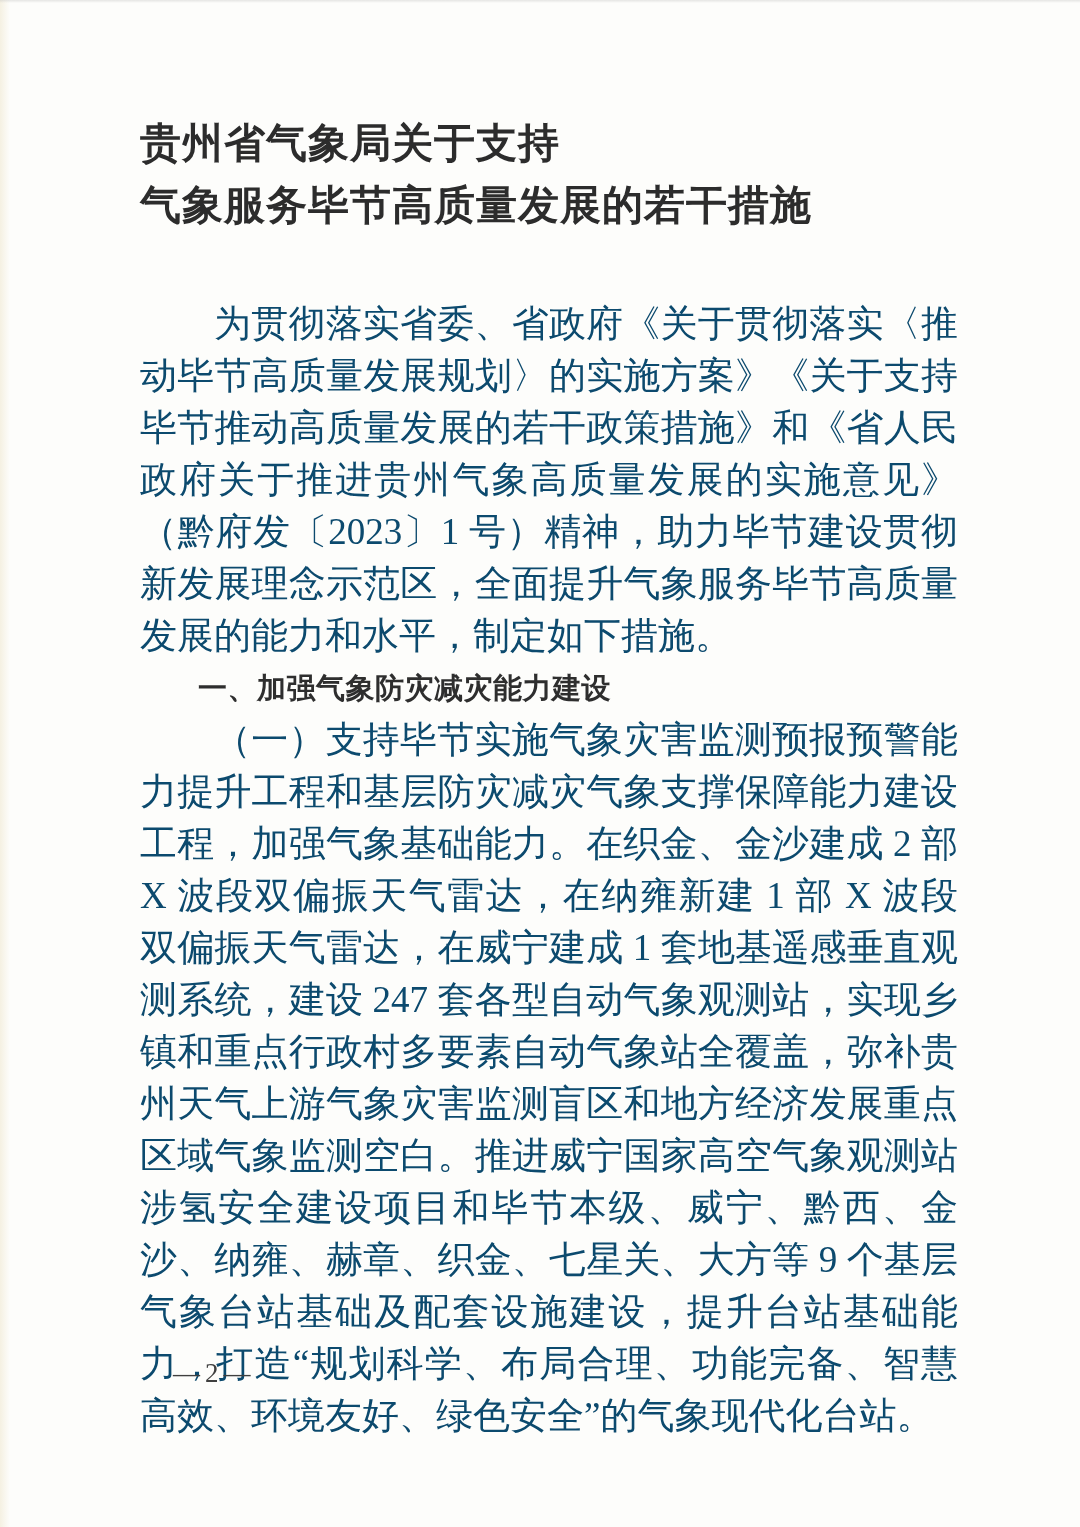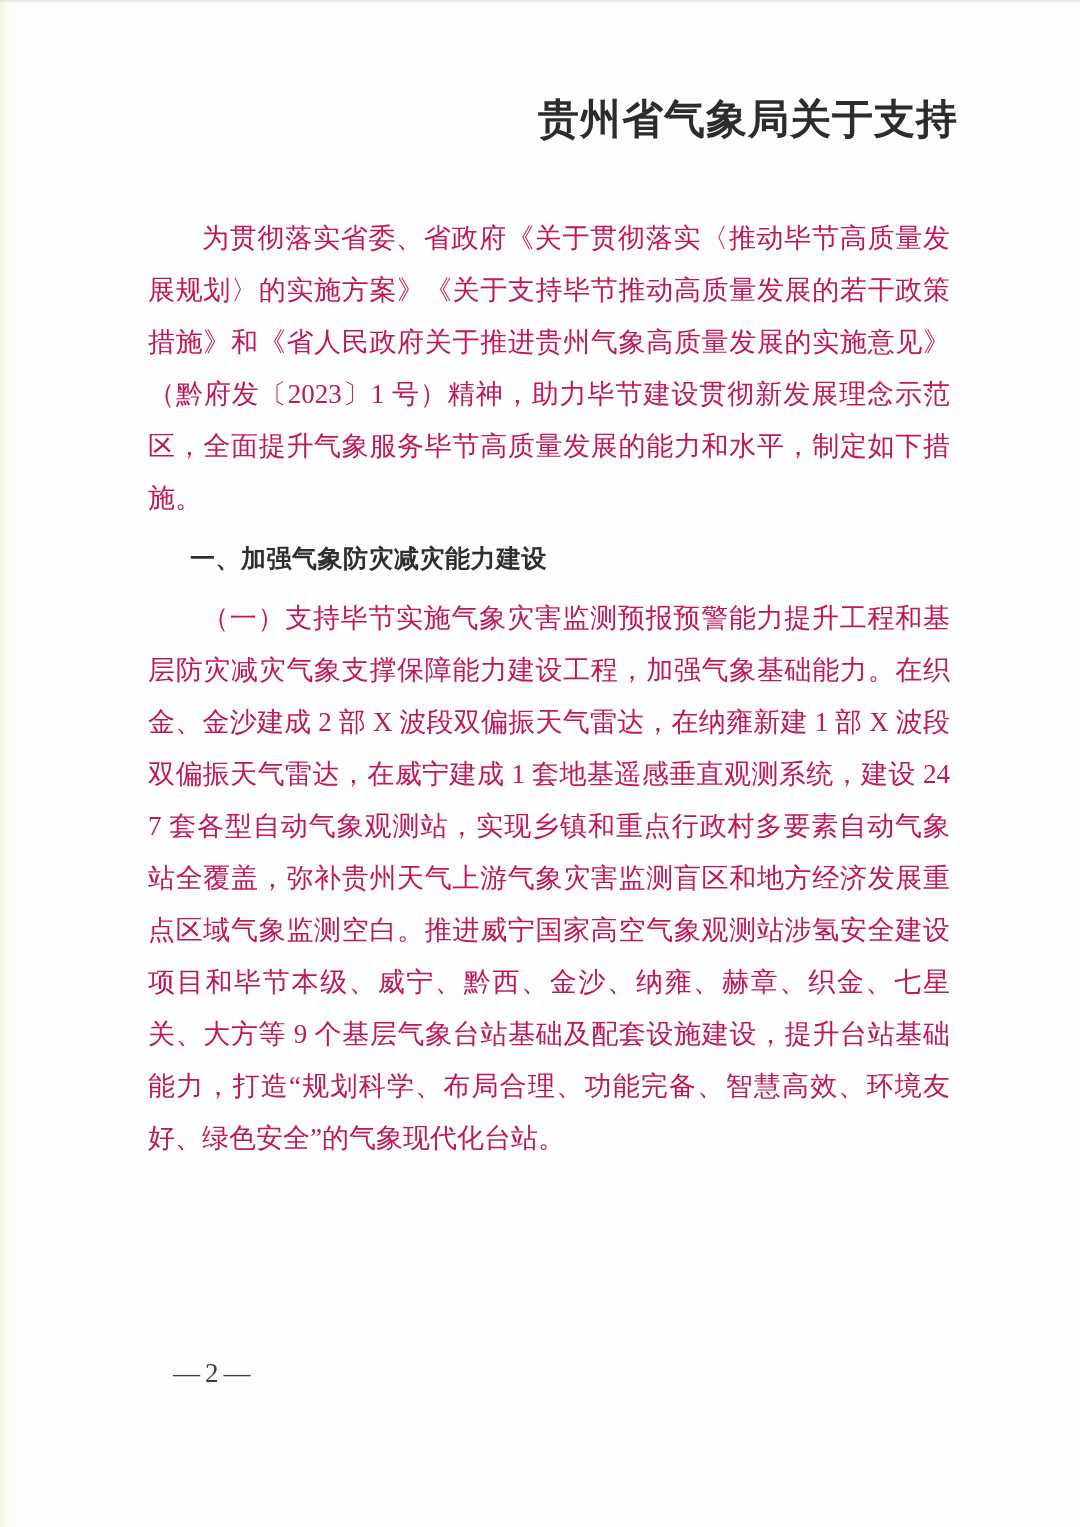--- a/index.html
+++ b/index.html
@@ -30,47 +30,47 @@
     width: 100%; height: 3px;
     background: linear-gradient(to bottom, rgba(200,200,198,0.45), rgba(253,253,251,0));
   }
   .content {
     position: absolute;
     left: 140px;
     top: 0;
     width: 818px;
   }
   .title-block {
-    padding-top: 88px;
-    text-align: right;
+    padding-top: 112px;
+    text-align: left;
   }
   .title-line {
     font-size: 41px;
     line-height: 62px;
     font-weight: bold;
     letter-spacing: 1px;
     color: #2c2c2c;
     font-family: "Liberation Serif", "DejaVu Serif", serif;
   }
   .body-text {
-    margin: 8px;
-    font-size: 27px;
+    margin: 0;
+    font-size: 37px;
     line-height: 52px;
     text-align: justify;
     text-justify: inter-ideograph;
     text-indent: 2em;
-    color: #be185d;
+    color: #0c4a6e;
     word-break: break-all;
   }
   .first-para {
     margin-top: 62px;
   }
   .section-heading {
     margin: 0;
-    font-size: 25px;
+    font-size: 29px;
     line-height: 52px;
     font-weight: bold;
     text-indent: 2em;
     color: #2e2e2e;
     font-family: "Liberation Sans", "DejaVu Sans", sans-serif;
     letter-spacing: 0.5px;
   }
   .page-number {
     position: absolute;
     left: 173px;
@@ -84,20 +84,21 @@
 </head>
 <body>
 
 <div class="page">
   <div class="edge-left"></div>
   <div class="edge-top"></div>
 
   <div class="content">
     <div class="title-block">
       <div class="title-line">贵州省气象局关于支持</div>
+      <div class="title-line">气象服务毕节高质量发展的若干措施</div>
     </div>
 
     <p class="body-text first-para">为贯彻落实省委、省政府《关于贯彻落实〈推动毕节高质量发展规划〉的实施方案》《关于支持毕节推动高质量发展的若干政策措施》和《省人民政府关于推进贵州气象高质量发展的实施意见》（黔府发〔2023〕1 号）精神，助力毕节建设贯彻新发展理念示范区，全面提升气象服务毕节高质量发展的能力和水平，制定如下措施。</p>
 
     <h2 class="section-heading">一、加强气象防灾减灾能力建设</h2>
 
     <p class="body-text">（一）支持毕节实施气象灾害监测预报预警能力提升工程和基层防灾减灾气象支撑保障能力建设工程，加强气象基础能力。在织金、金沙建成 2 部 X 波段双偏振天气雷达，在纳雍新建 1 部 X 波段双偏振天气雷达，在威宁建成 1 套地基遥感垂直观测系统，建设 247 套各型自动气象观测站，实现乡镇和重点行政村多要素自动气象站全覆盖，弥补贵州天气上游气象灾害监测盲区和地方经济发展重点区域气象监测空白。推进威宁国家高空气象观测站涉氢安全建设项目和毕节本级、威宁、黔西、金沙、纳雍、赫章、织金、七星关、大方等 9 个基层气象台站基础及配套设施建设，提升台站基础能力，打造“规划科学、布局合理、功能完备、智慧高效、环境友好、绿色安全”的气象现代化台站。</p>
 
   </div>
 

